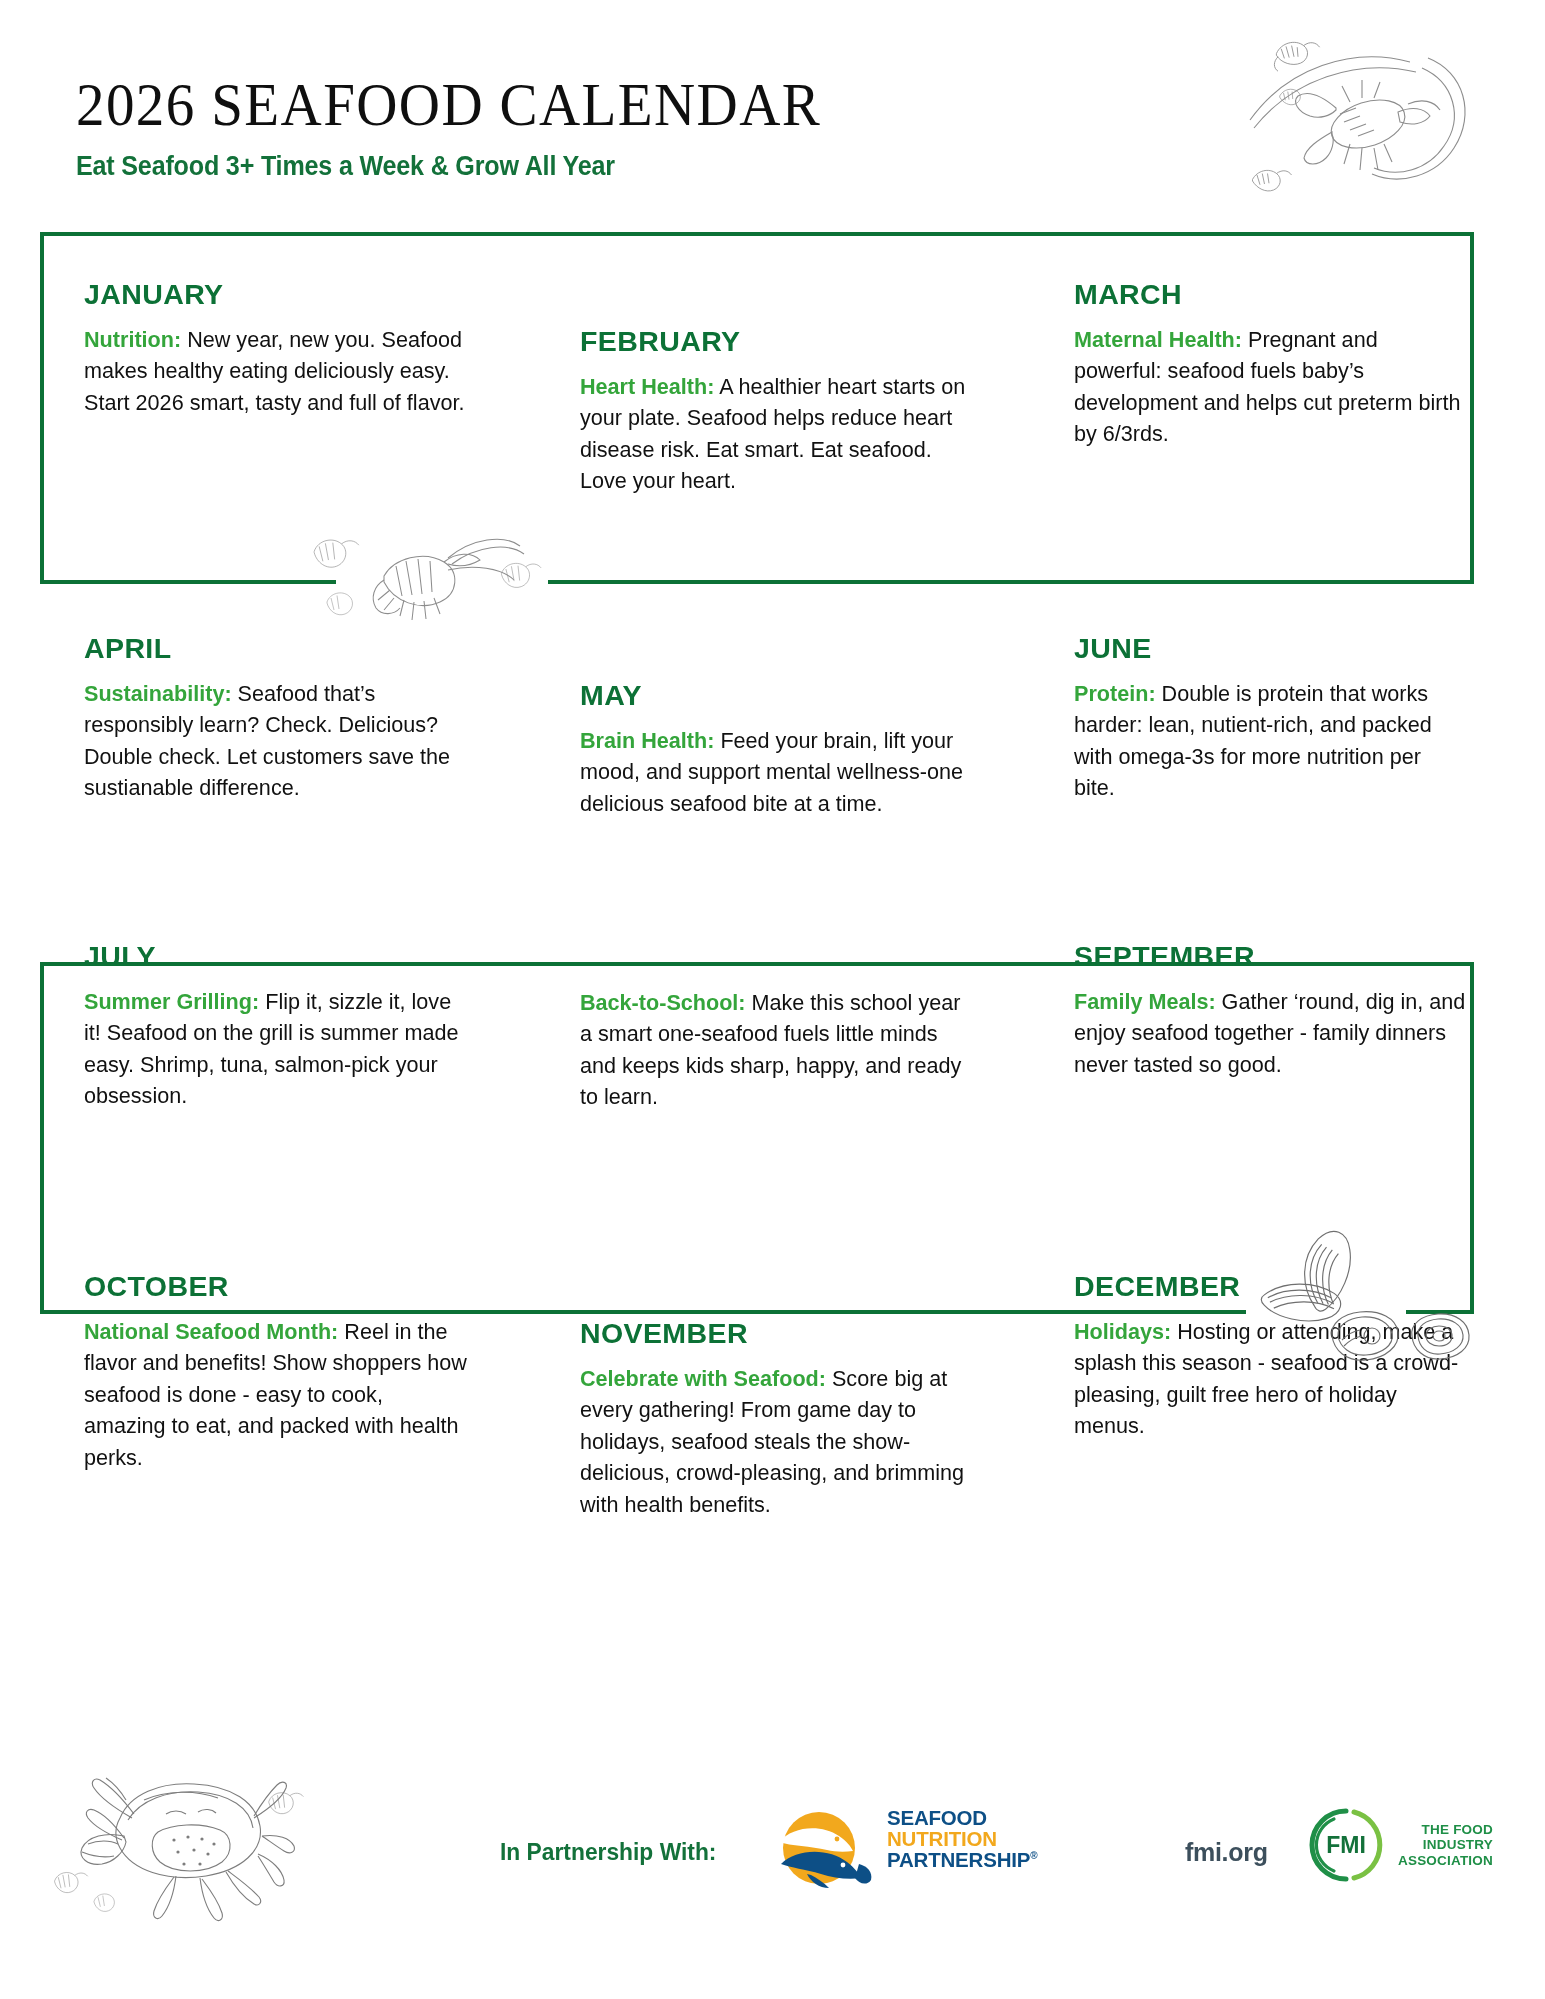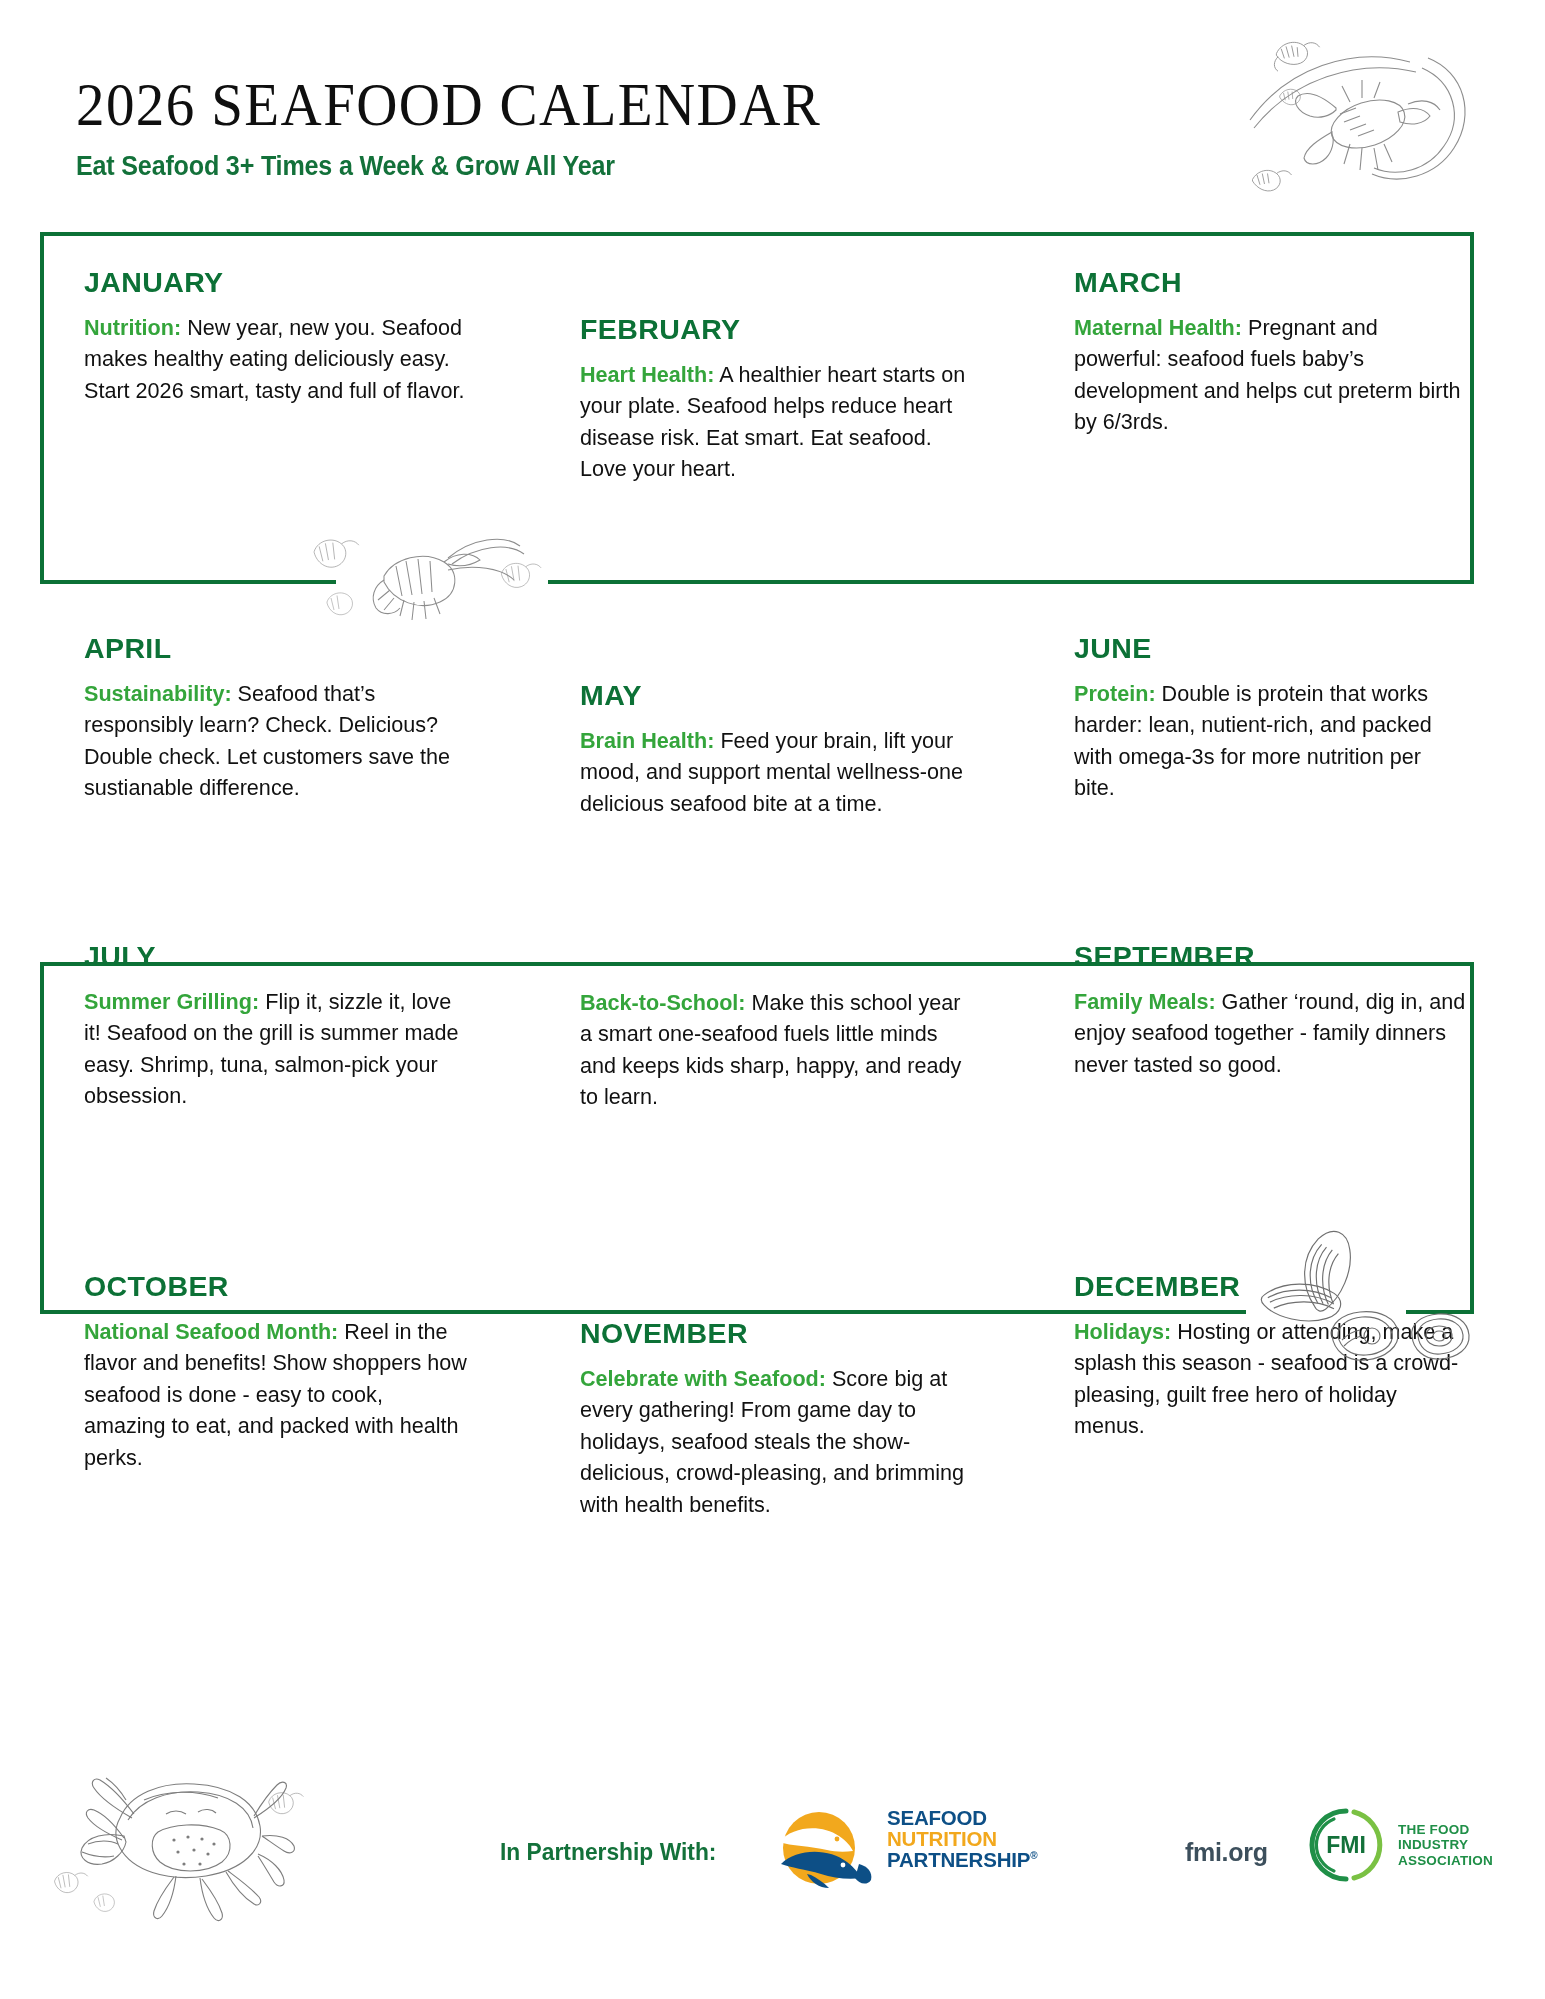--- a/index.html
+++ b/index.html
@@ -55,21 +55,21 @@
   }
   .body-text {
     font-size: 21.6px;
     line-height: 1.455;
     color: #111111;
     max-width: 392px;
   }
   .topic { color: #34a53b; font-weight: bold; }
 
   
-  .row-q1 { height: 330px; padding-top: 30px; }
+  .row-q1 { height: 330px; padding-top: 42px; }
   .row-q2 { height: 322px; padding-top: 66px; }
   .row-q3 { height: 330px; padding-top: 52px; }
   .row-q4 { height: 300px; padding-top: 52px; }
 
   
   .rule { position: absolute; background: #0c7136; }
   .rule-h { height: 4px; }
   .rule-v { width: 4px; }
 
   
@@ -91,21 +91,21 @@
   .snp-nutrition { color: #f2a81d; }
   .snp-partnership { color: #0d4f86; }
   .snp-partnership sup { font-size: 10px; vertical-align: super; }
 
   .fmi-url {
     position: absolute; left: 1185px; top: 1838px;
     font-size: 25px; font-weight: bold; color: #3c4f5c;
     letter-spacing: -0.3px;
   }
   .fmi-logo { position: absolute; left: 1304px; top: 1803px; display:flex; align-items:center; gap: 10px; }
-  .fmi-words { line-height: 1.12; }
+  .fmi-words { line-height: 1.12; text-align: right; }
   .fmi-words div { font-size: 13.5px; font-weight: bold; color: #1f8f47; letter-spacing: 0.2px; }
 </style>
 </head>
 <body>
 
 <div class="page">
 
   <div class="header">
     <div class="title">2026 SEAFOOD CALENDAR</div>
     <div class="subtitle">Eat Seafood 3+ Times a Week &amp; Grow All Year</div>

